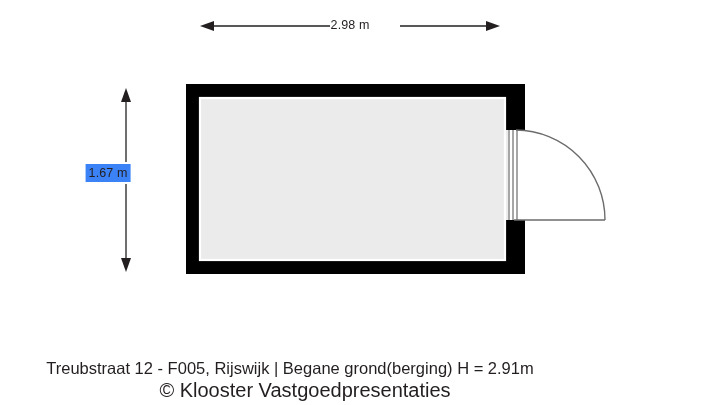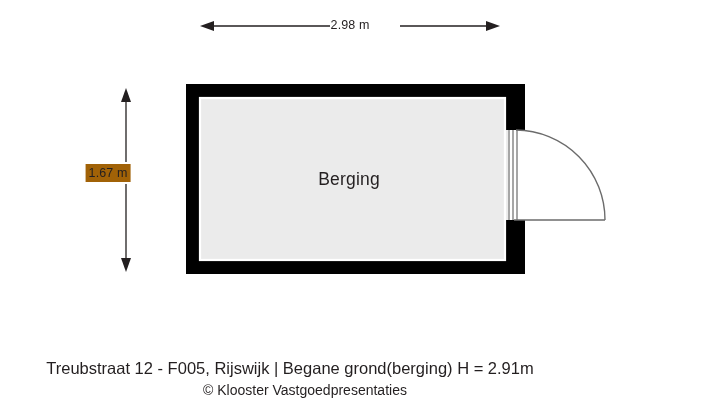--- a/index.html
+++ b/index.html
@@ -39,21 +39,21 @@
     left: 0;
     top: 6px;
     width: 720px;
     text-align: center;
     transform: translateX(-10px);
   }
   #dim-left-label {
     left: 108px;
     top: 161px;
     transform: translate(-50%, -50%);
-    background: #a16207;
+    background: #3b82f6;
     padding: 2px 3px;
   }
   #room-label {
     position: absolute;
     left: 349px;
     top: 167px;
     transform: translate(-50%, -50%);
     font-size: 17.5px;
     color: #231f20;
     white-space: nowrap;
@@ -66,21 +66,21 @@
     width: 580px;
     text-align: center;
     color: #231f20;
   }
   #caption .line1 {
     font-size: 16.5px;
     line-height: 22px;
     white-space: nowrap;
   }
   #caption .line2 {
-    font-size: 14px;
+    font-size: 20px;
     line-height: 22px;
     white-space: nowrap;
     margin-left: 30px;
   }
 </style>
 </head>
 <body>
 
 <div id="stage">
 
@@ -132,20 +132,19 @@
 
       <line x1="514" y1="208" x2="605" y2="208" stroke="#6b6b6b" stroke-width="1.4"></line>
     </g>
 
   </svg>
 
   <div class="dim-label" id="dim-top-label">2.98 m</div>
 
   <div class="dim-label" id="dim-left-label">1.67 m</div>
 
-  <div id="room-label">Berging</div>
 
   <div id="caption">
     <div class="line1">Treubstraat 12 - F005, Rijswijk | Begane grond(berging) H = 2.91m</div>
     <div class="line2">© Klooster Vastgoedpresentaties</div>
   </div>
 
 </div>
 
 </body></html>

